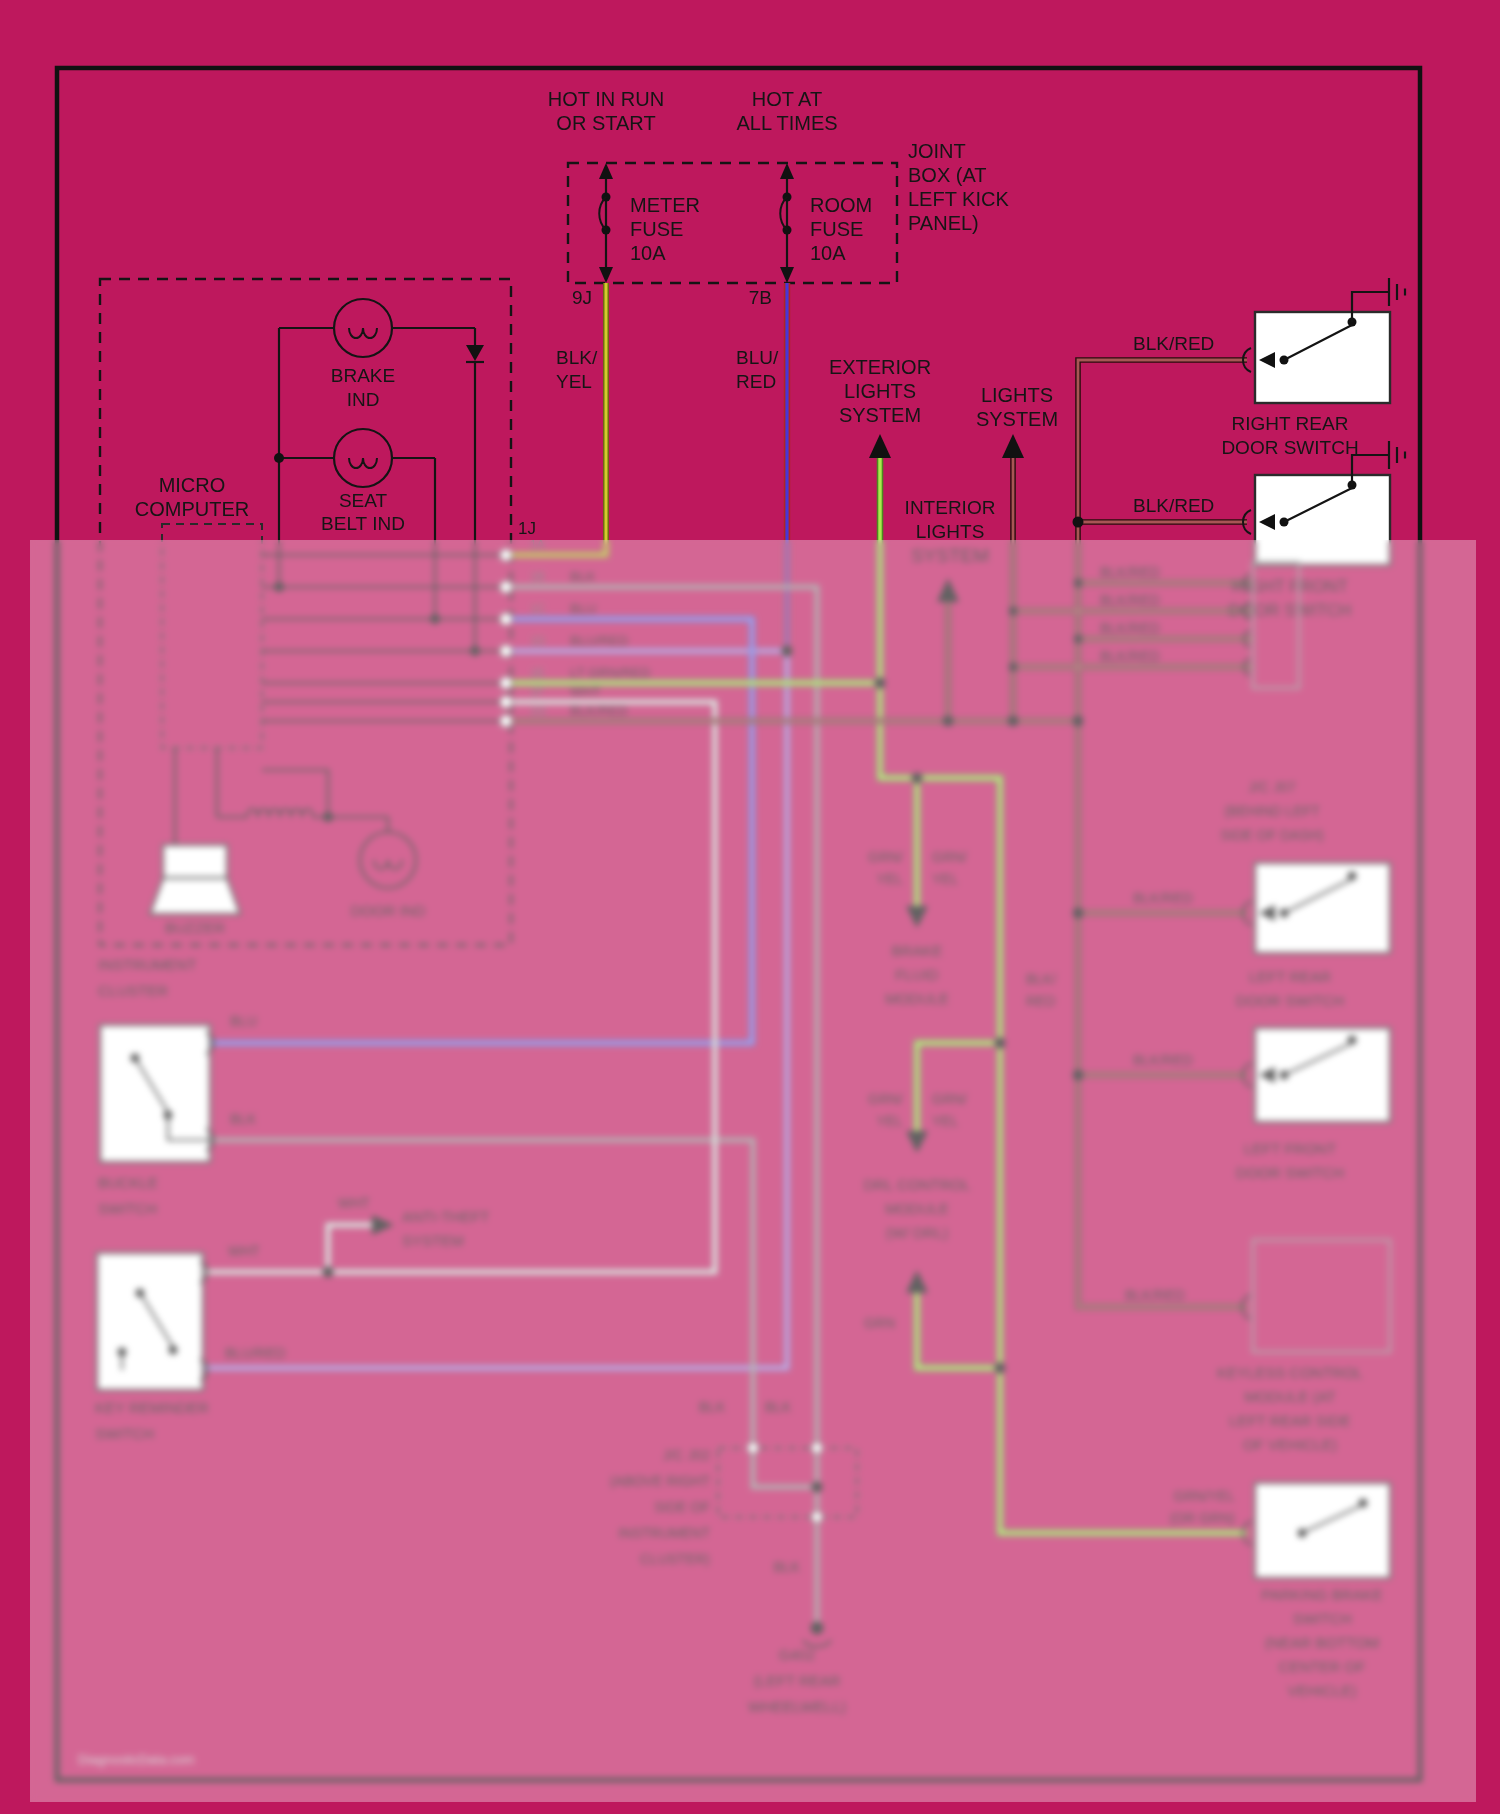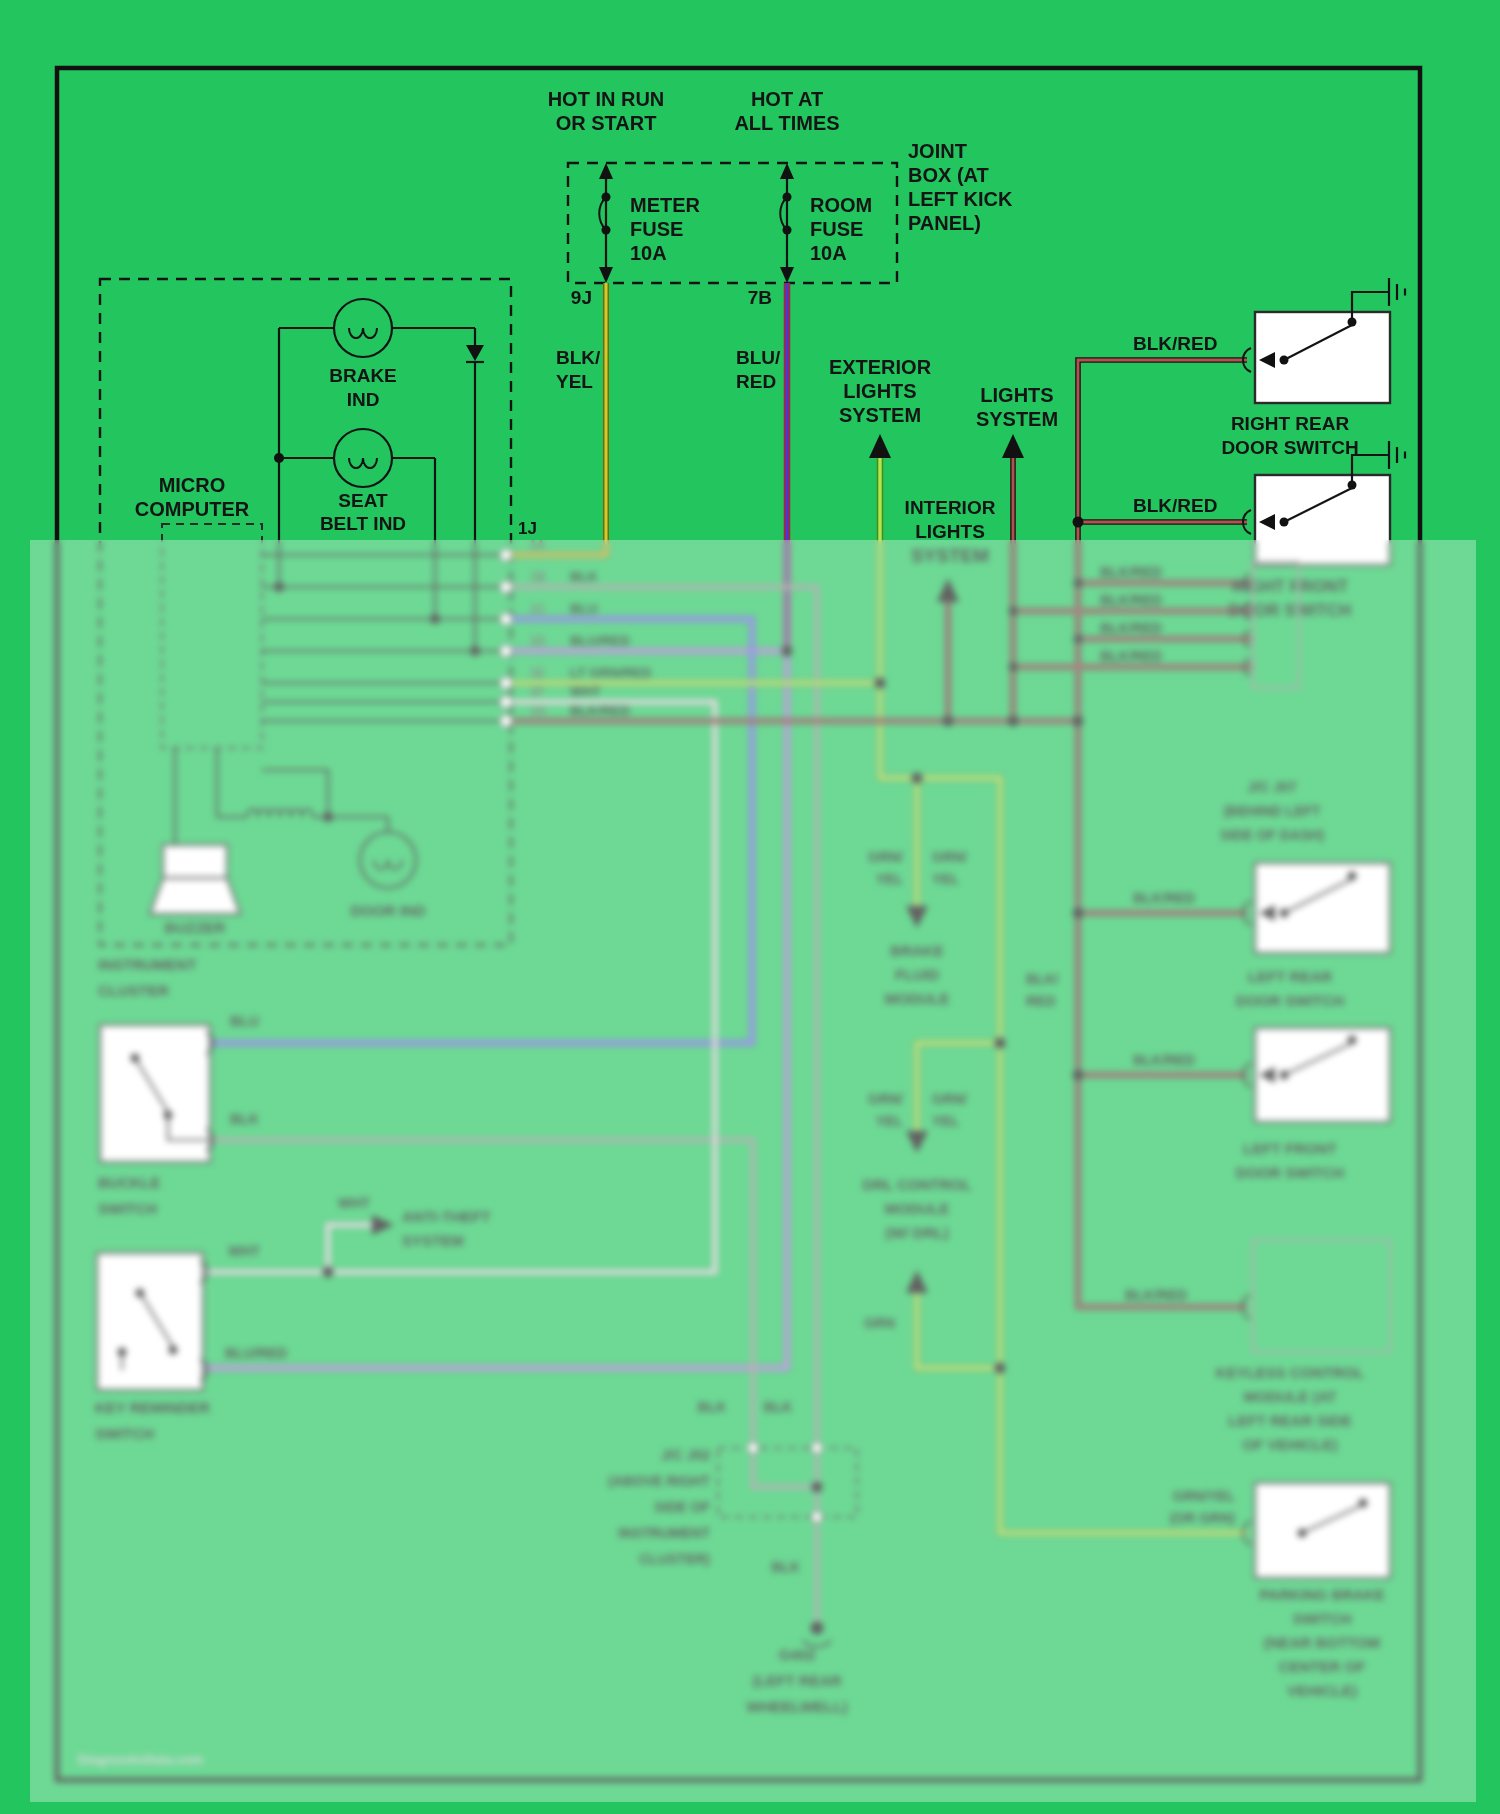--- a/index.html
+++ b/index.html
@@ -1,16 +1,16 @@
 <!DOCTYPE html>
 <html><head>
 <meta charset="utf-8">
 <style>
   html,body{margin:0;padding:0;background:#fff;}
-  #stage{position:relative;width:1500px;height:1814px;background:#22c55e;overflow:hidden;font-weight:bold;}
+  #stage{position:relative;width:1500px;height:1814px;background:#be185d;overflow:hidden;}
   svg text{font-family:"Liberation Sans","DejaVu Sans",sans-serif;fill:#151515;}
   .t20{font-size:20px;} .t19{font-size:19px;} .t17{font-size:17px;}
   .t15{font-size:15px;} .t14{font-size:14px;} .t13{font-size:13.5px;}
   .t12{font-size:12px;fill:#555;} .t11{font-size:13px;fill:#c9c9c9;}
   .mid{text-anchor:middle;} .end{text-anchor:end;}
   .k{fill:none;stroke:#141414;stroke-width:2.2px;}
   .kt{fill:none;stroke:#141414;stroke-width:2px;}
   .kd{fill:none;stroke:#141414;stroke-width:2.4px;stroke-dasharray:11 8;}
   .kd2{fill:none;stroke:#2a2a2a;stroke-width:2px;stroke-dasharray:8 6;}
   .box{fill:#fff;stroke:#2b2b2b;stroke-width:2.4px;}

